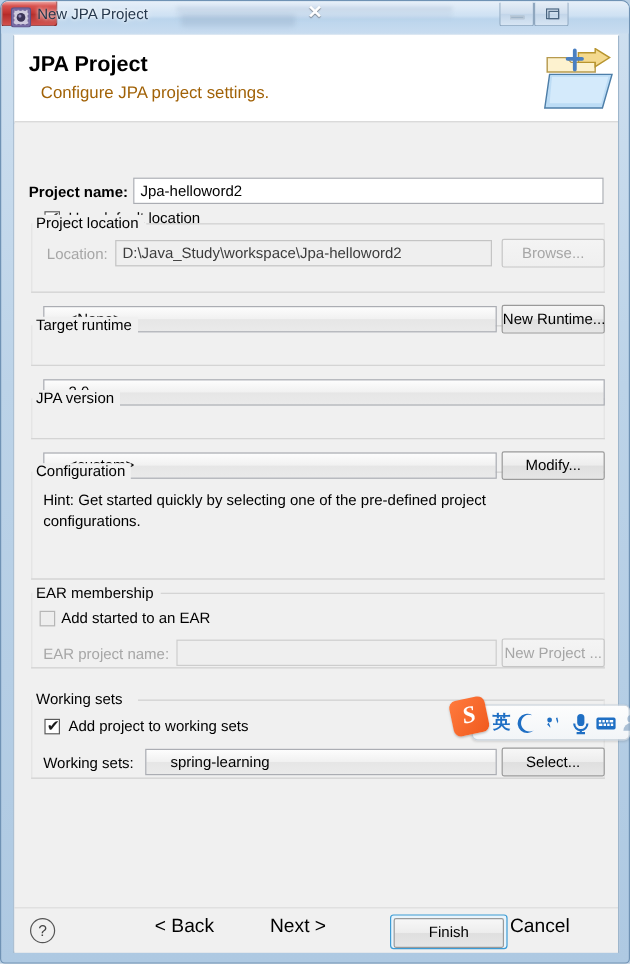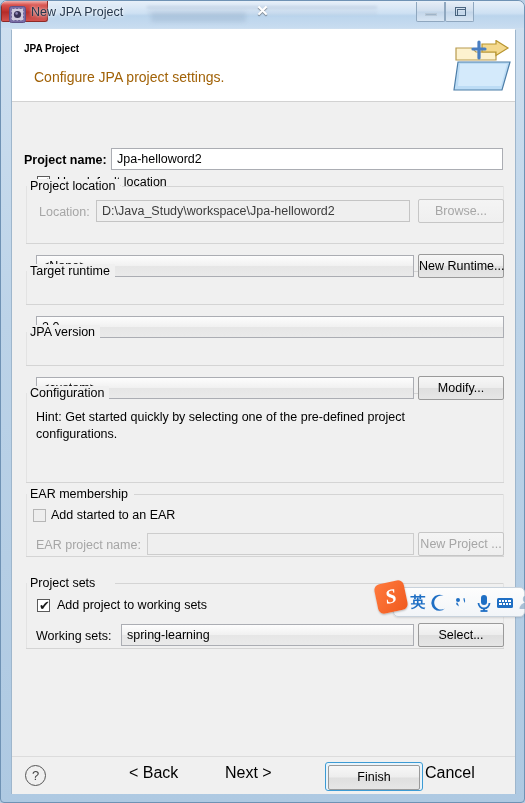--- a/index.html
+++ b/index.html
@@ -126,21 +126,21 @@
 
   
   #header {
     position: absolute; left: 0; top: 0;
     width: 503px; height: 72px;
     background: #ffffff;
     border-bottom: 1px solid #d2d2d2;
   }
   #header-title {
     position: absolute; left: 12px; top: 13px;
-    font-size: 10px; font-weight: bold; color: #000;
+    font-size: 18px; font-weight: bold; color: #000;
   }
   #header-sub {
     position: absolute; left: 22px; top: 39px;
     font-size: 14px; color: #a16207; text-align: right;
   }
   #header-icon {
     position: absolute; left: 440px; top: 10px;
     width: 62px; height: 56px;
   }
 
@@ -179,21 +179,21 @@
     color: #3c3c3c;
   }
 
   .combo {
     position: absolute;
     height: 22px;
     background: linear-gradient(180deg,#fdfdfd 0%,#f1f1f1 48%,#e6e6e6 52%,#eaeaea 100%);
     border: 1px solid #abadb3;
     font-size: 12.5px;
     color: #000;
-    padding-left: 5px;
+    padding-left: 20px;
     line-height: 20px;
     white-space: nowrap;
     overflow: hidden;
   }
   .combo.disabled {
     background: #efefef;
     border: 1px solid #cdcdcd;
     color: #a6a6a6;
   }
 
@@ -442,21 +442,21 @@
       <div class="group-side" style="left:491px; top:391px; height:63px;"></div>
       <div class="group-line" style="left:14px; top:453px; width:478px;"></div>
 
       <div class="cb disabled" style="left:21px; top:406px;"></div>
       <div class="row-label" style="left:39px; top:405px;">Add started to an EAR</div>
 
       <div class="row-label disabled" style="left:24px; top:435px;">EAR project name:</div>
       <div class="combo disabled" style="left:135px; top:430px; width:267px;"></div>
       <div class="btn disabled" style="left:406px; top:429px; width:86px;">New Project ...</div>
 
-      <div class="group-label" style="left:18px; top:473px;">Project sets</div>
+      <div class="group-label" style="left:18px; top:473px;">Working sets</div>
       <div class="group-line" style="left:103px; top:480px; width:389px;"></div>
       <div class="group-side" style="left:14px; top:480px; height:66px;"></div>
       <div class="group-side" style="left:491px; top:480px; height:66px;"></div>
       <div class="group-line" style="left:14px; top:545px; width:478px;"></div>
 
       <div class="cb" style="left:25px; top:496px;">
         <span class="tick">✔</span>
       </div>
       <div class="row-label" style="left:45px; top:495px;">Add project to working sets</div>
 

